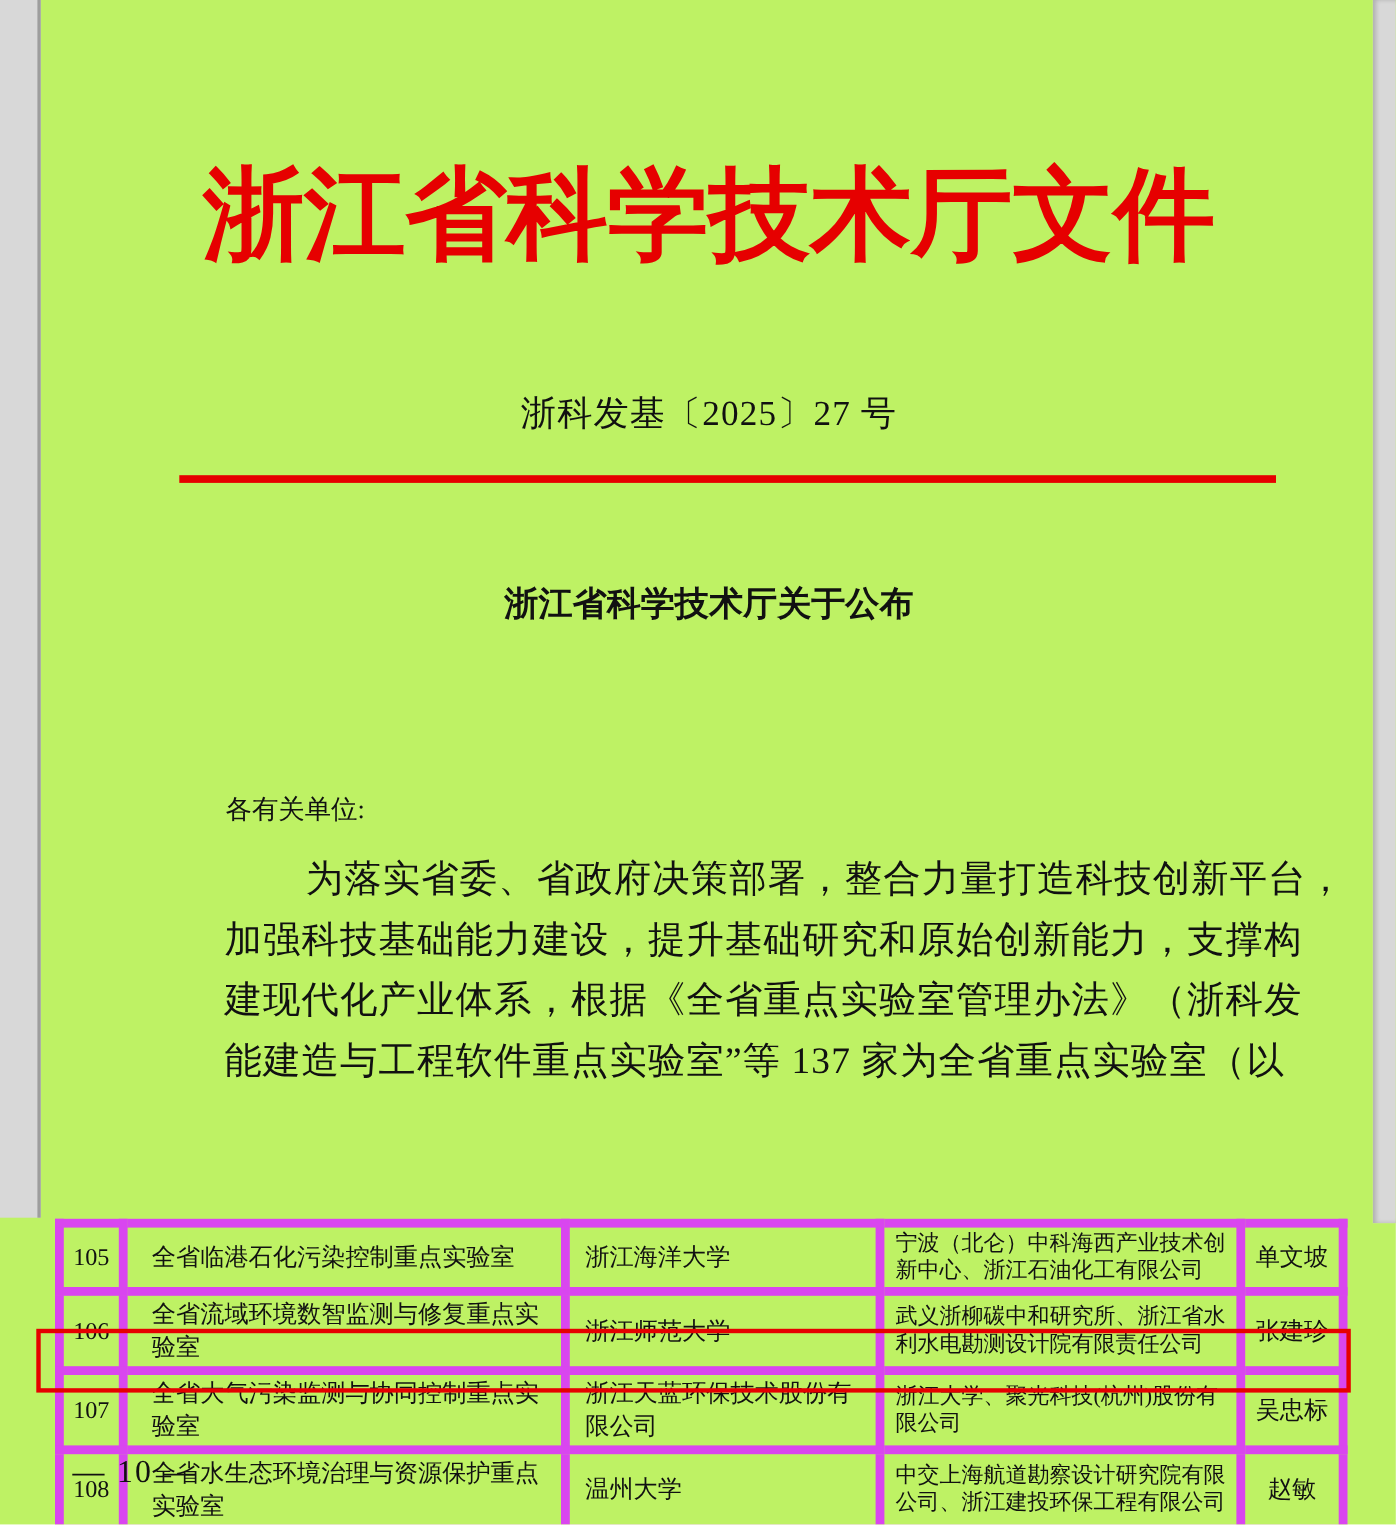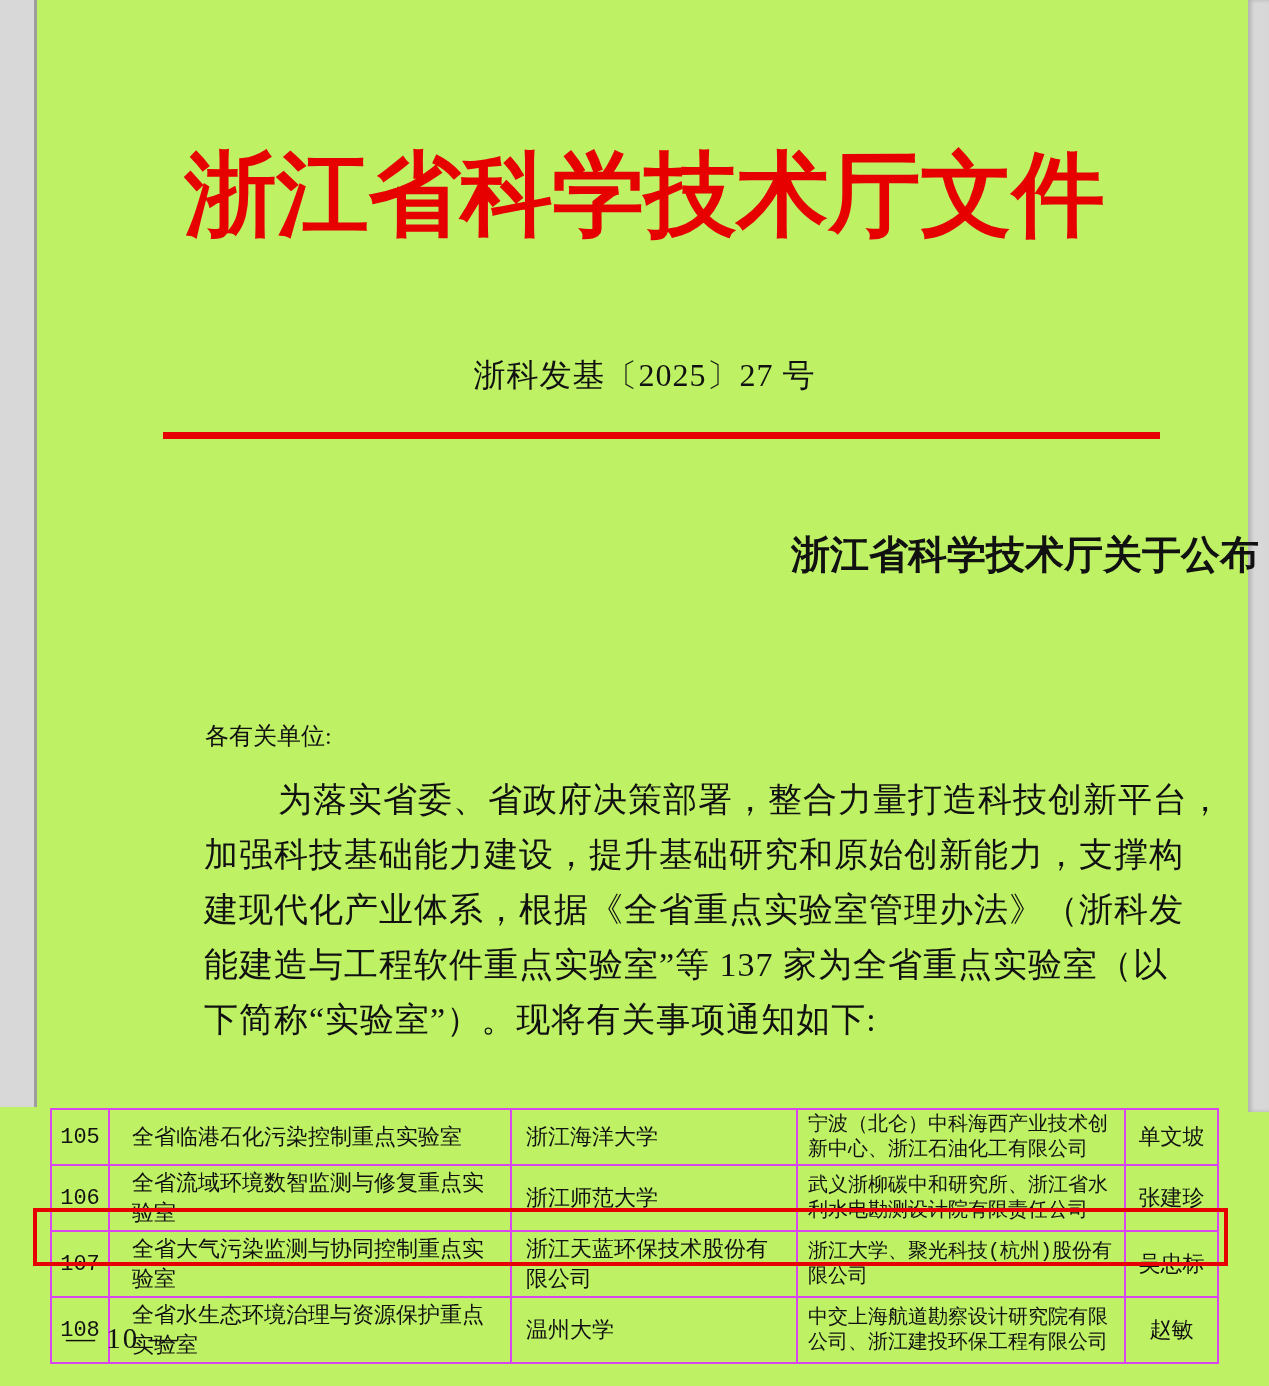--- a/index.html
+++ b/index.html
@@ -24,43 +24,43 @@
   }
   .doc-number {
     position:absolute; left:30px; right:10px; top:354px;
     text-align:center; font-size:32px; letter-spacing:1px;
   }
   .red-rule {
     position:absolute; left:163px; top:432px; width:997px; height:7px;
     background:#e60000;
   }
   .notice-title-1, .notice-title-2 {
-    position:absolute; left:30px; right:10px; text-align:right;
-    font-size:39px; font-weight:bold; white-space:nowrap;
+    position:absolute; left:30px; right:10px; text-align:center;
+    font-size:31px; font-weight:bold; white-space:nowrap;
   }
   .notice-title-1 { top:528px; }
   .notice-title-2 { top:598px; }
   .salutation {
     position:absolute; left:205px; top:720px; font-size:24px;
   }
   .body-para {
     position:absolute; left:204px; top:772px; width:945px;
     font-size:34px; line-height:55px; letter-spacing:1px;
   }
   .body-line { white-space:nowrap; }
   .body-line.first { text-indent:74px; }
   
   .doc-table {
     position:absolute; left:50px; top:1108px; width:1167px;
     border-collapse:collapse; table-layout:fixed;
     font-family:"Liberation Serif","DejaVu Serif",serif;
   }
   .doc-table td {
-    border:2px solid #d946ef; font-size:22px; padding:2px 8px;
-    vertical-align:middle; overflow:hidden;font-family:Liberation Mono, monospace;
+    border:8px solid #d946ef; font-size:22px; padding:2px 8px;
+    vertical-align:middle; overflow:hidden;
   }
   .cell-no { text-align:center; }
   .cell-lab { padding-left:22px !important; }
   .cell-inst { padding-left:14px !important; }
   .cell-partners { font-size:20px !important; line-height:25px; word-break:break-all; padding:2px 10px !important; }
   .cell-director { text-align:center; }
   .row-105 { height:54px; }
   .row-106 { height:50px; }
   .row-107 { height:48px; }
   .row-108 { height:52px; }
@@ -89,21 +89,20 @@
 
   <div class="notice-title-1">浙江省科学技术厅关于公布</div>
 
   <div class="salutation">各有关单位:</div>
 
   <div class="body-para">
     <div class="body-line first">为落实省委、省政府决策部署，整合力量打造科技创新平台，</div>
     <div class="body-line">加强科技基础能力建设，提升基础研究和原始创新能力，支撑构</div>
     <div class="body-line">建现代化产业体系，根据《全省重点实验室管理办法》（浙科发</div>
     <div class="body-line">能建造与工程软件重点实验室”等 137 家为全省重点实验室（以</div>
-    <div class="body-line">下简称“实验室”）。现将有关事项通知如下:</div>
   </div>
 
   <table class="doc-table">
     <colgroup>
       <col style="width:58px">
       <col style="width:402px">
       <col style="width:286px">
       <col style="width:328px">
       <col style="width:93px">
     </colgroup>

